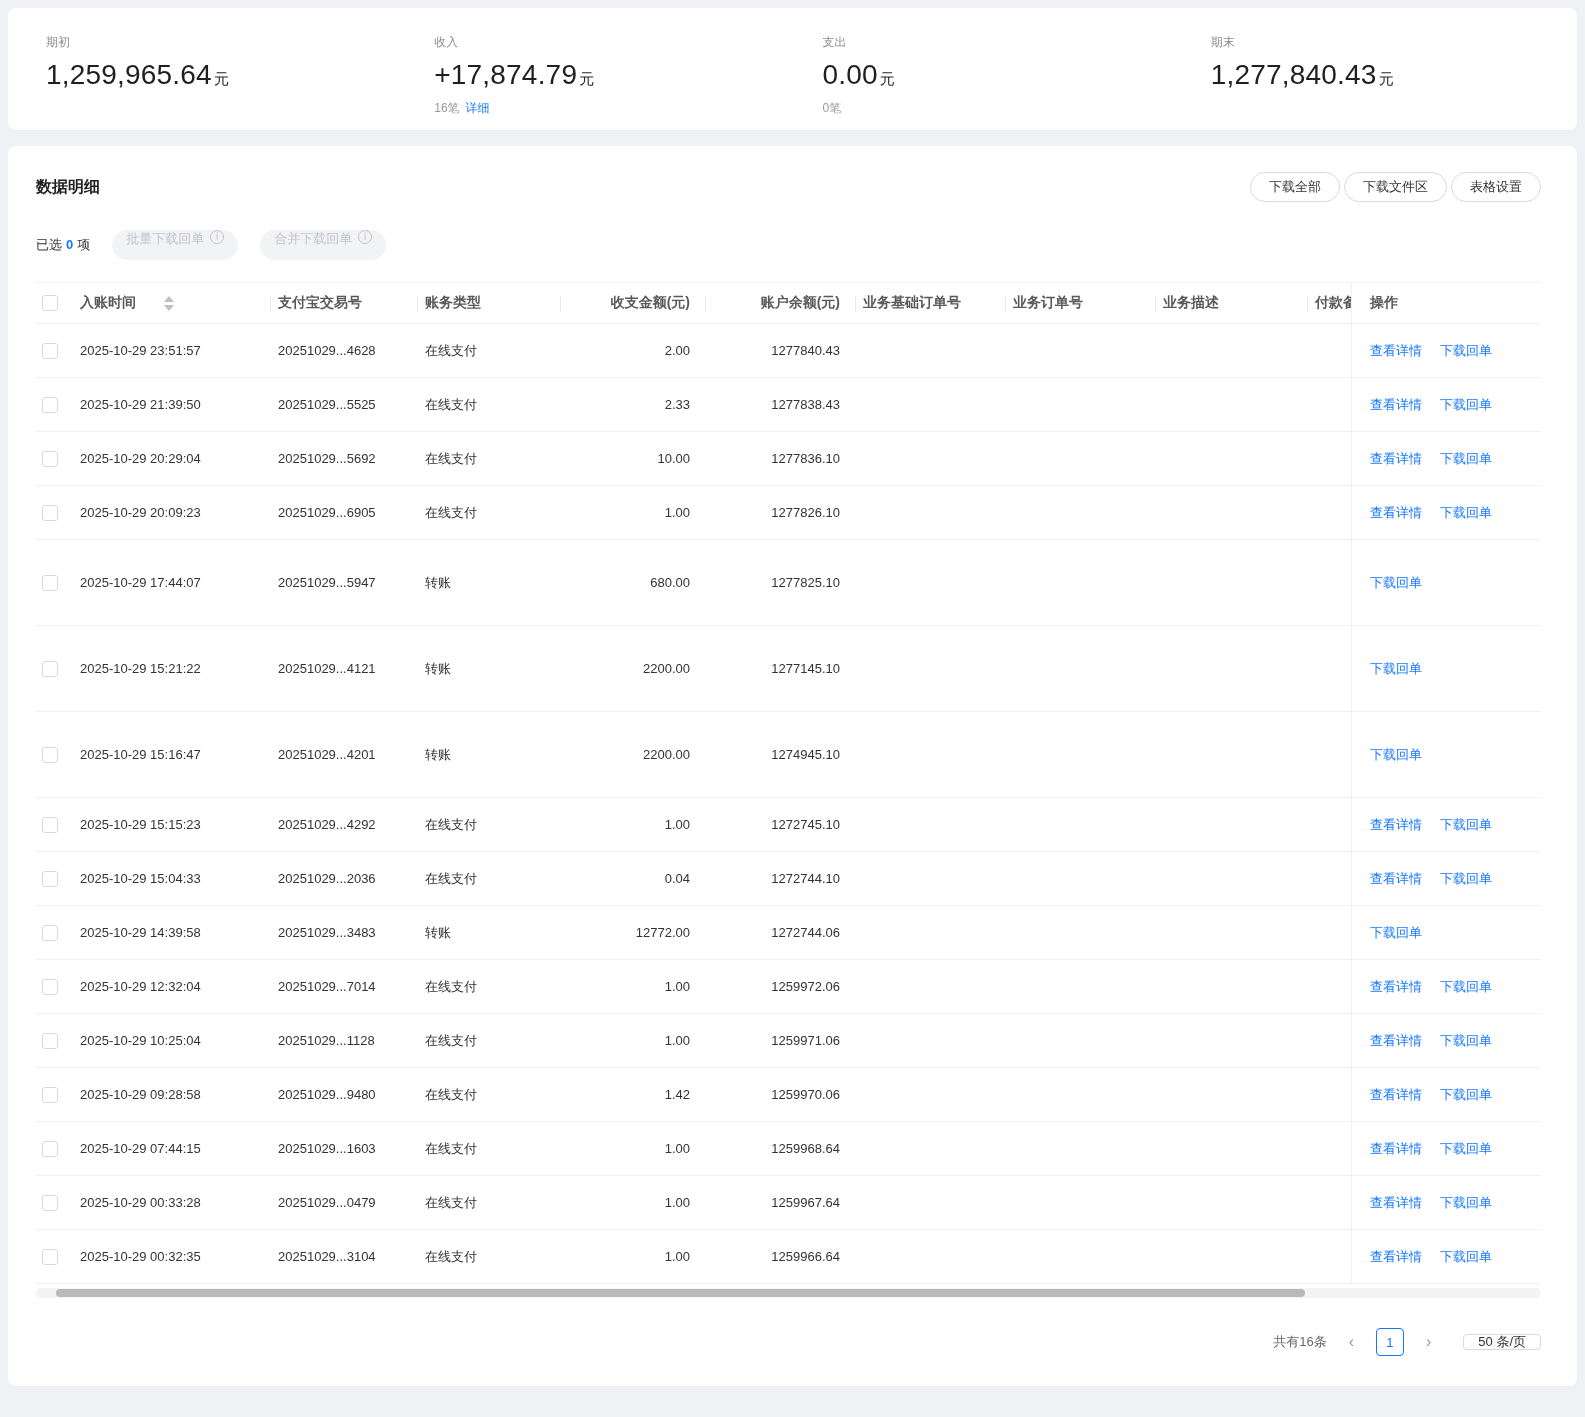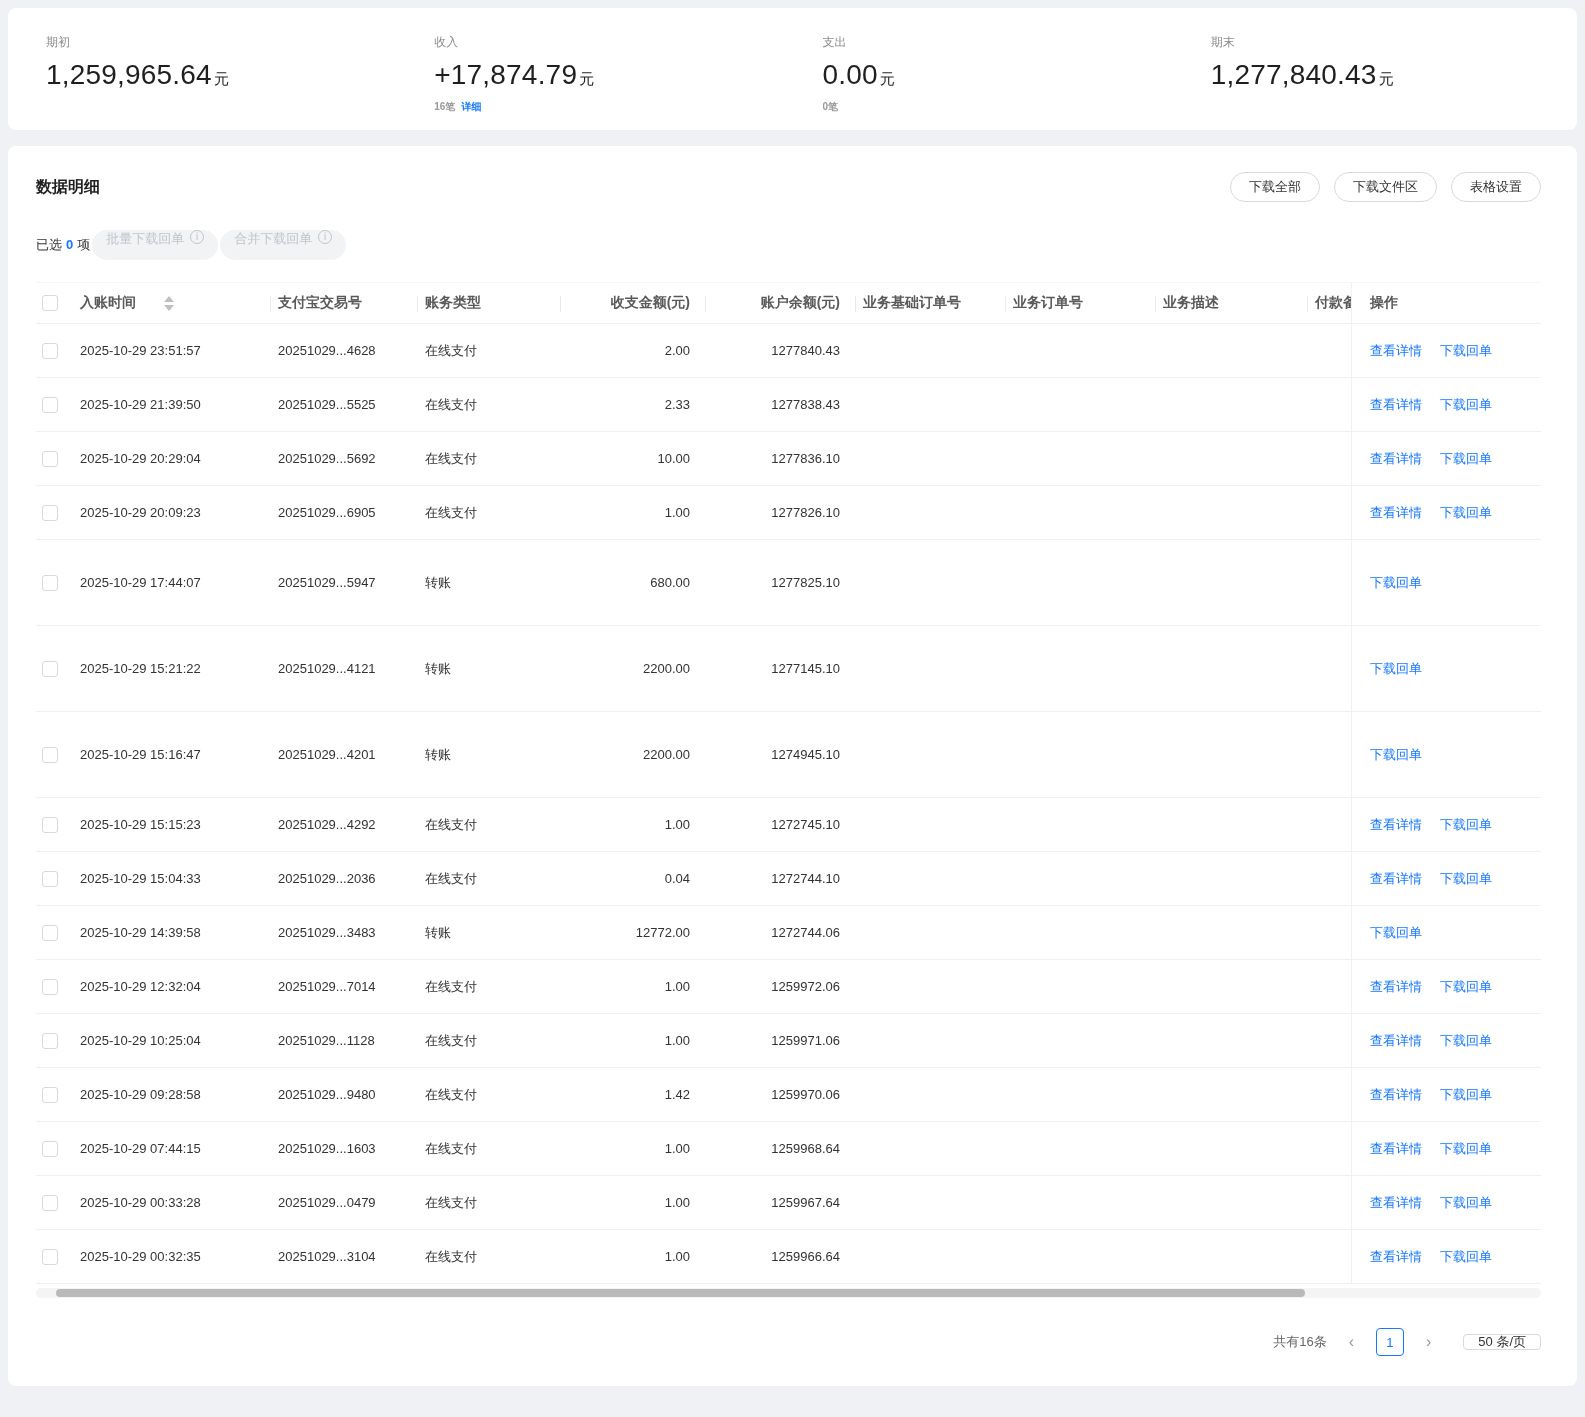--- a/index.html
+++ b/index.html
@@ -7,33 +7,33 @@
     font-family:"Liberation Sans","DejaVu Sans",sans-serif; color:#333; }
   .page { padding:8px; }
   .card { background:#fff; border-radius:8px; }
 
   
   .summary-card { display:flex; padding:26px 0 16px 16px; height:122px; }
   .sum-col { width:25%; padding-left:22px; }
   .sum-label { font-size:12px; color:#8c8c8c; }
   .sum-value { font-size:28px; font-weight:500; color:#1f1f1f; margin-top:8px; letter-spacing:.2px; }
   .sum-unit { font-size:15px; font-weight:400; margin-left:2px; }
-  .sum-sub { font-size:10px; color:#9a9a9a; margin-top:9px;font-weight:bold; }
+  .sum-sub { font-size:12px; color:#9a9a9a; margin-top:9px; }
   .sum-sub a { color:#1677ff; text-decoration:none; margin-left:6px; cursor:pointer; }
 
   
   .main-card { margin-top:16px; padding:26px 36px 30px 28px; }
   .panel-head { display:flex; align-items:center; }
   .panel-title { font-size:16px; font-weight:600; color:#1f1f1f; }
-  .head-btns { margin-left:auto; display:flex; gap:14px; }
+  .head-btns { margin-left:auto; display:flex; gap:4px; }
   .pill-btn { height:30px; padding:0 18px; border:1px solid #d9d9d9; border-radius:16px;
     background:#fff; font-size:13px; color:#333; display:inline-flex; align-items:center;
     cursor:pointer; white-space:nowrap; }
 
-  .selection-bar { display:flex; align-items:center; margin-top:28px; gap:2px; }
+  .selection-bar { display:flex; align-items:center; margin-top:28px; gap:22px; }
   .sel-text { font-size:13px; color:#333; }
   .sel-count { color:#1677ff; font-weight:600; margin:0 4px; }
   .pill-disabled { height:30px; padding:0 14px; border:none; border-radius:16px;
     background:#f2f3f5; font-size:13px; color:#c0c4cc; display:inline-flex; 
     gap:6px; cursor:not-allowed; }
   .info-icon { display:inline-flex; width:14px; height:14px; border:1px solid currentColor;
     border-radius:50%; font-size:10px; line-height:1; align-items:center; justify-content:center;
     font-style:normal; }
 
   

